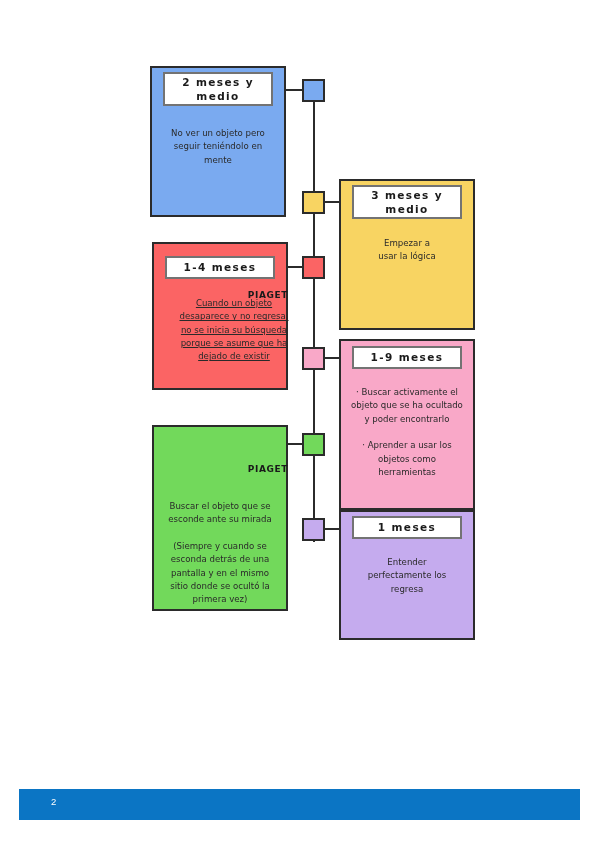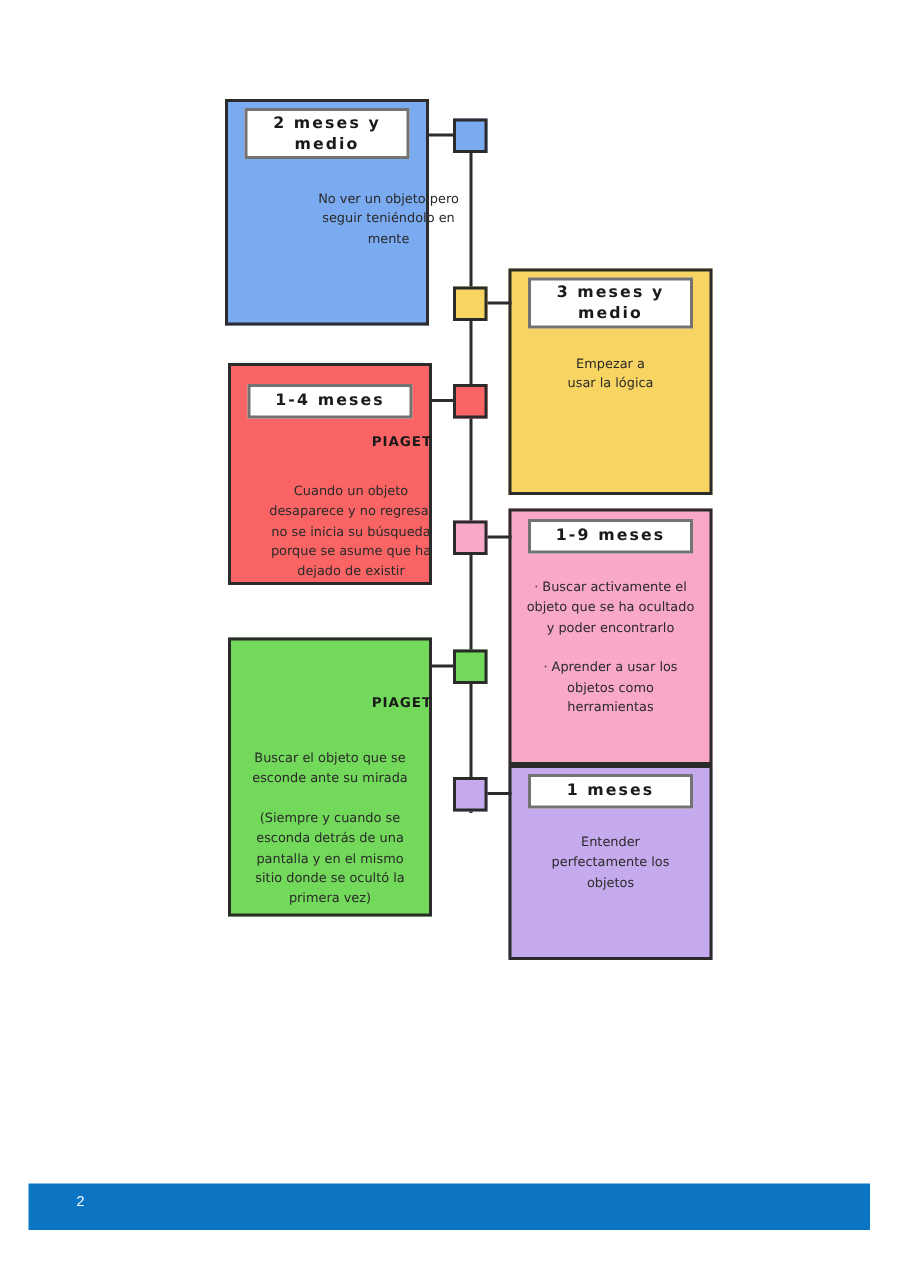--- a/index.html
+++ b/index.html
@@ -113,37 +113,37 @@
 <div id="page">
 
   <div class="timeline-line" style="left:313px; top:90px; height:110px;"></div>
   <div class="timeline-line" style="left:313px; top:200px; height:72px;"></div>
   <div class="timeline-line" style="left:313px; top:272px; height:90px;"></div>
   <div class="timeline-line" style="left:313px; top:362px; height:90px;"></div>
   <div class="timeline-line" style="left:313px; top:452px; height:90px;"></div>
 
   <div class="box" style="left:150px; top:66px; width:136px; height:151px; background:#7aaaf0;"></div>
   <div class="box-title" style="left:163px; top:72px; width:110px; height:34px;">2 meses y medio</div>
-  <div class="box-body" style="left:150px; top:127px; width:136px;margin-left:41px;">No ver un objeto pero
+  <div class="box-body" style="left:150px; top:127px; width:136px;">No ver un objeto pero
 seguir teniéndolo en
 mente</div>
   <div class="connector" style="left:286px; top:89px; width:18px;"></div>
   <div class="node" style="left:302px; top:79px; background:#7aaaf0;"></div>
 
   <div class="box" style="left:339px; top:179px; width:136px; height:151px; background:#f8d462;"></div>
   <div class="box-title" style="left:352px; top:185px; width:110px; height:34px;">3 meses y medio</div>
   <div class="box-body" style="left:339px; top:237px; width:136px;">Empezar a
 usar la lógica</div>
   <div class="connector" style="left:323px; top:201px; width:18px;"></div>
   <div class="node" style="left:302px; top:191px; background:#f8d462;"></div>
 
   <div class="box" style="left:152px; top:242px; width:136px; height:148px; background:#fb6464;"></div>
   <div class="box-title" style="left:165px; top:256px; width:110px; height:23px;">1-4 meses</div>
   <div class="box-piaget" style="left:152px; top:290px; width:136px;">PIAGET</div>
-  <div class="box-body" style="left:152px; top:322px; width:164px;">Cuando un objeto
+  <div class="box-body" style="left:152px; top:297px; width:164px;text-decoration:underline;">Cuando un objeto
 desaparece y no regresa,
 no se inicia su búsqueda
 porque se asume que ha
 dejado de existir</div>
   <div class="connector" style="left:288px; top:266px; width:16px;"></div>
   <div class="node" style="left:302px; top:256px; background:#fb6464;"></div>
 
   <div class="box" style="left:339px; top:339px; width:136px; height:171px; background:#f9a8c8;"></div>
   <div class="box-title" style="left:352px; top:346px; width:110px; height:23px;">1-9 meses</div>
   <div class="box-body" style="left:339px; top:386px; width:136px;">· Buscar activamente el
@@ -166,21 +166,21 @@
 pantalla y en el mismo
 sitio donde se ocultó la
 primera vez)</div>
   <div class="connector" style="left:288px; top:443px; width:16px;"></div>
   <div class="node" style="left:302px; top:433px; background:#72d95b;"></div>
 
   <div class="box" style="left:339px; top:510px; width:136px; height:130px; background:#c5abee;"></div>
   <div class="box-title" style="left:352px; top:516px; width:110px; height:23px;">1 meses</div>
   <div class="box-body" style="left:339px; top:556px; width:136px;">Entender
 perfectamente los
-objetos</div>
+regresa</div>
   <div class="connector" style="left:323px; top:528px; width:18px;"></div>
   <div class="node" style="left:302px; top:518px; background:#c5abee;"></div>
 
   <div class="footer-bar">
     <span class="footer-page-number">2</span>
   </div>
 
 </div>
 
 </body></html>

